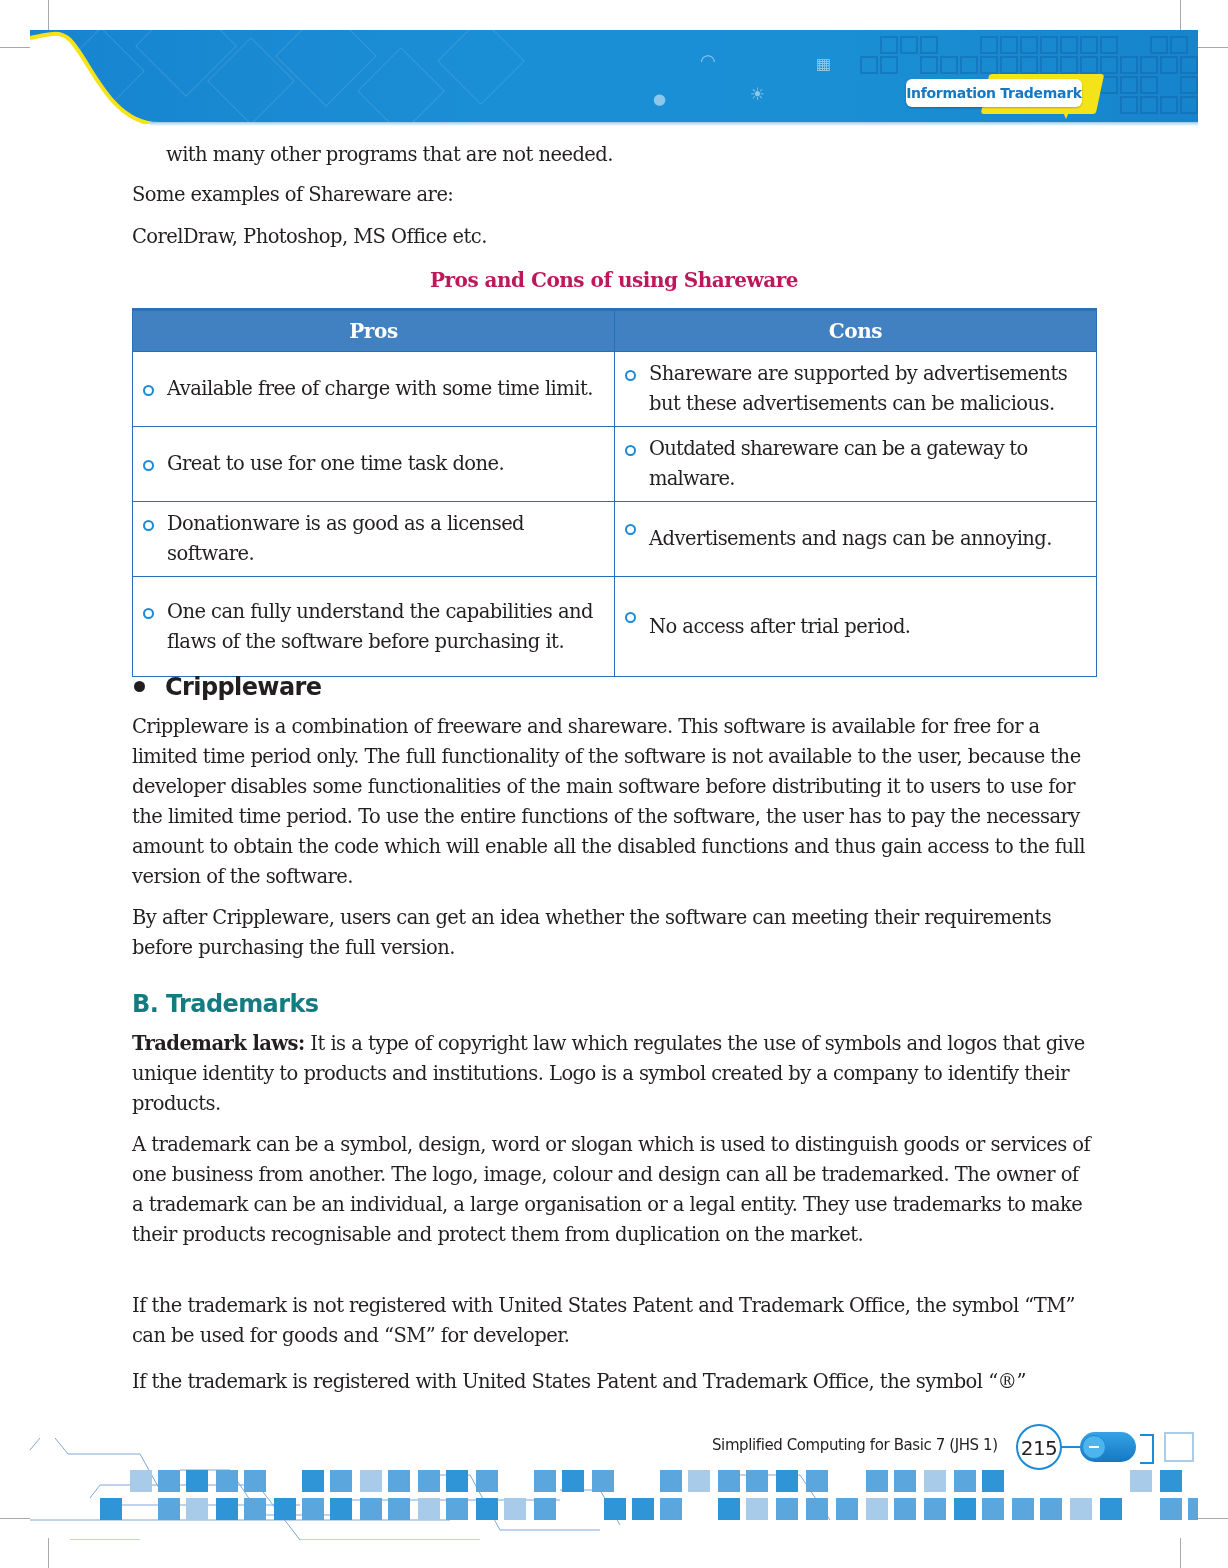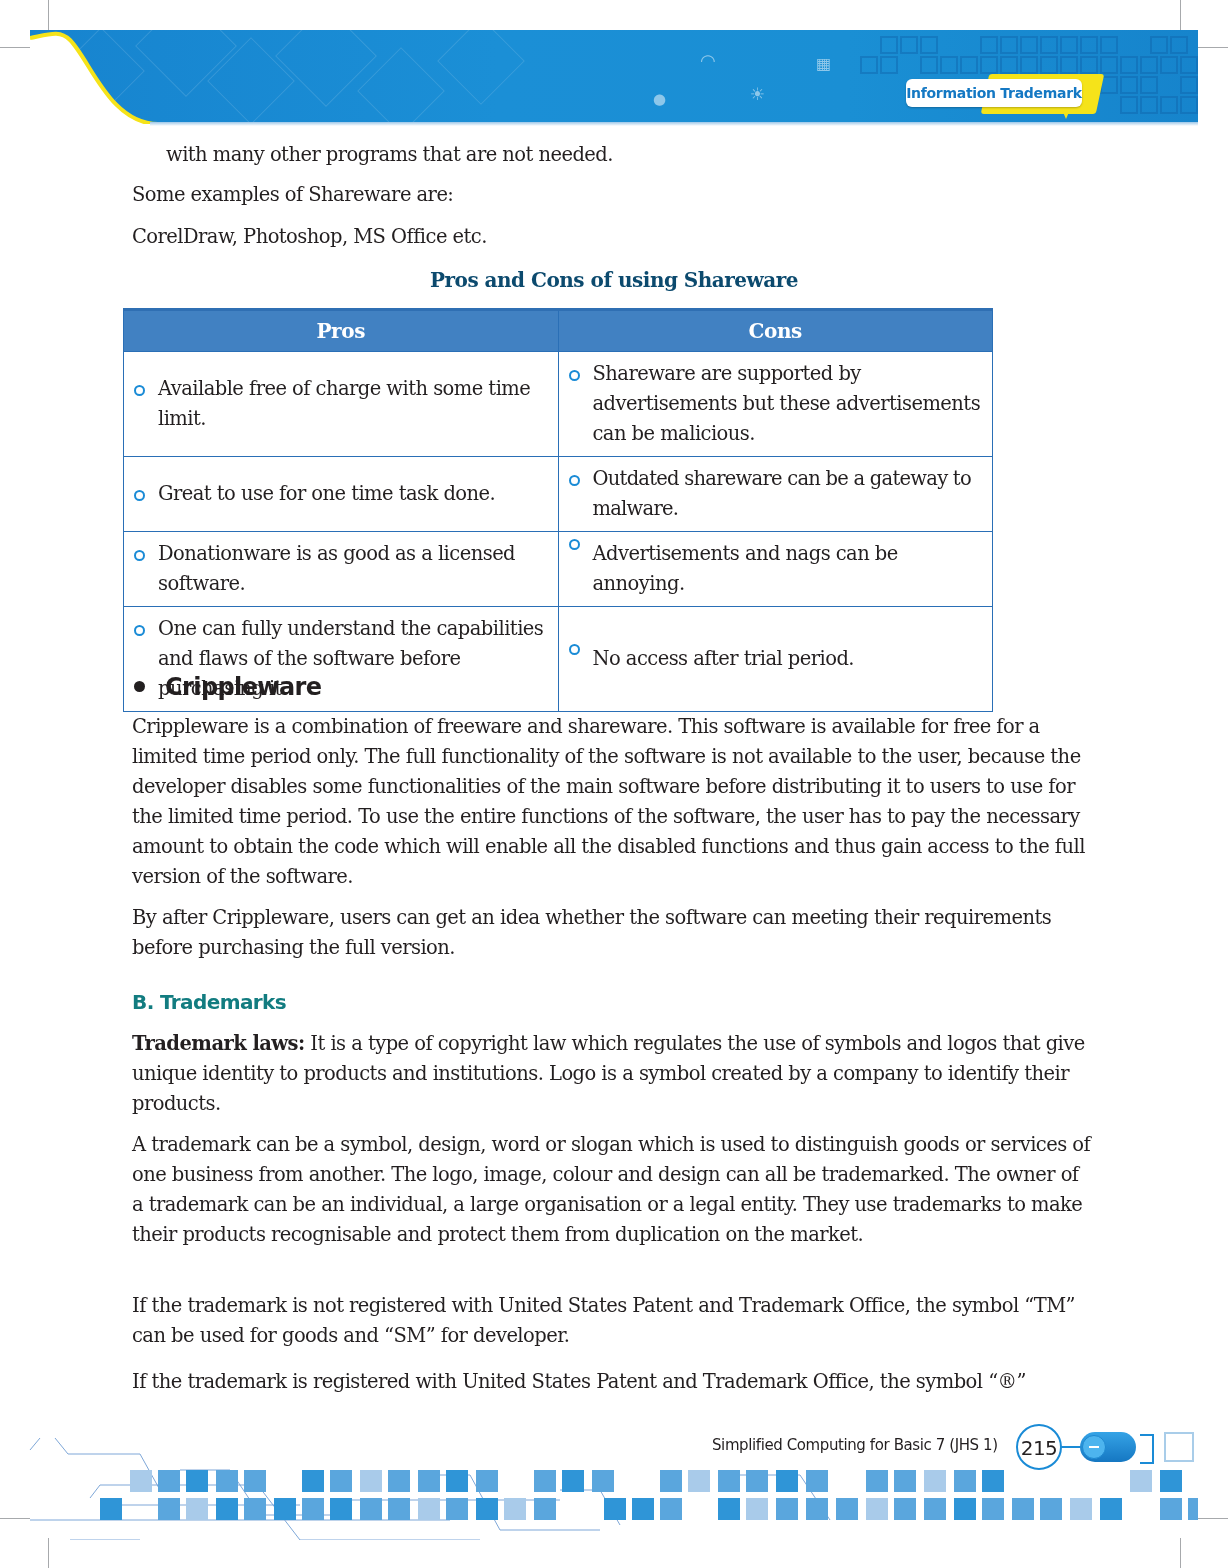--- a/index.html
+++ b/index.html
@@ -17,40 +17,40 @@
                   font-size:14px; line-height:28px; text-align:center; letter-spacing:-0.3px; z-index:3;
                   box-shadow:0 1px 2px rgba(0,0,0,0.25); }
   .header-tag-yellow { position:absolute; left:985px; top:74px; width:115px; height:40px; background:#f5e31a;
                        transform:skewX(-12deg); z-index:2; border-radius:3px; }
   .header-tail { position:absolute; left:1060px; top:105px; width:0; height:0; border-left:6px solid transparent;
                  border-right:6px solid transparent; border-top:14px solid #f5e31a; z-index:2; }
   .bicon { position:absolute; color:rgba(255,255,255,0.5); font-family:"DejaVu Sans", sans-serif; }
 
   .text { position:absolute; left:132px; width:960px; font-size:19.5px; line-height:30px; letter-spacing:-0.55px; }
   .indent { left:166px; }
-  .table-title { position:absolute; left:132px; width:964px; top:268px; text-align:center; color:#0c4a6e;
+  .table-title { position:absolute; left:132px; width:964px; top:268px; text-align:center; color:#be185d;
                  font-weight:bold; font-size:20px; letter-spacing:-0.5px; }
 
-  table.pc { position:absolute; left:123px; top:308px; width:870px; border-collapse:collapse; table-layout:fixed; }
+  table.pc { position:absolute; left:132px; top:308px; width:965px; border-collapse:collapse; table-layout:fixed; }
   table.pc th { background:#4181c2; color:#ffffff; font-weight:bold; font-size:20px; height:40px; padding:0;
                 border:1.5px solid #2a6fb6; border-top:3px solid #2f6fb3; letter-spacing:-0.4px; }
   table.pc td { border:1.5px solid #2a6fb6; vertical-align:middle; padding:7px 8px 7px 8px; font-size:19.5px;
                 line-height:30px; letter-spacing:-0.55px; }
   .cell { display:flex; align-items:flex-start; }
   .cell.vc { align-items:flex-start; }
   .bullet { flex:0 0 12px; width:7px; height:7px; margin:11px 13px 0 2px; border:2.5px solid #1a8bd6; border-radius:50%;
             box-sizing:content-box; max-width:7px; }
   .cell.vc .bullet { margin-top:0; }
 
   .h-cripple { position:absolute; left:132px; top:673px; font-family:"DejaVu Sans", sans-serif; font-weight:bold;
                font-size:24px; letter-spacing:-0.6px; color:#231f20; }
   .h-cripple .dot { display:inline-block; width:11px; height:11px; background:#231f20; border-radius:50%;
                     margin:0 20px 4px 2px; vertical-align:middle; }
   .h-trade { position:absolute; left:132px; top:990px; font-family:"DejaVu Sans", sans-serif; font-weight:bold;
-             font-size:20px; color:#127c80; letter-spacing:-0.6px; }
+             font-size:24px; color:#127c80; letter-spacing:-0.6px; }
   b.lead { font-weight:bold; }
 
   .footer-text { position:absolute; left:712px; top:1436px; font-family:"DejaVu Sans", sans-serif; font-size:15px;
                  color:#231f20; letter-spacing:-0.4px; }
   .page-num { position:absolute; left:1016px; top:1424px; width:46px; height:46px; border:2px solid #1a8bd6;
               border-radius:50%; background:#fff; font-family:"DejaVu Sans", sans-serif; font-size:20px;
               text-align:center; line-height:44px; color:#231f20; box-sizing:border-box; z-index:2; letter-spacing:-0.5px; }
   .page-line { position:absolute; left:1060px; top:1446px; width:26px; height:2px; background:#1a8bd6; }
   .pill { position:absolute; left:1080px; top:1432px; width:56px; height:30px; border-radius:15px;
           background:linear-gradient(#35a3e6,#1577c2); }

